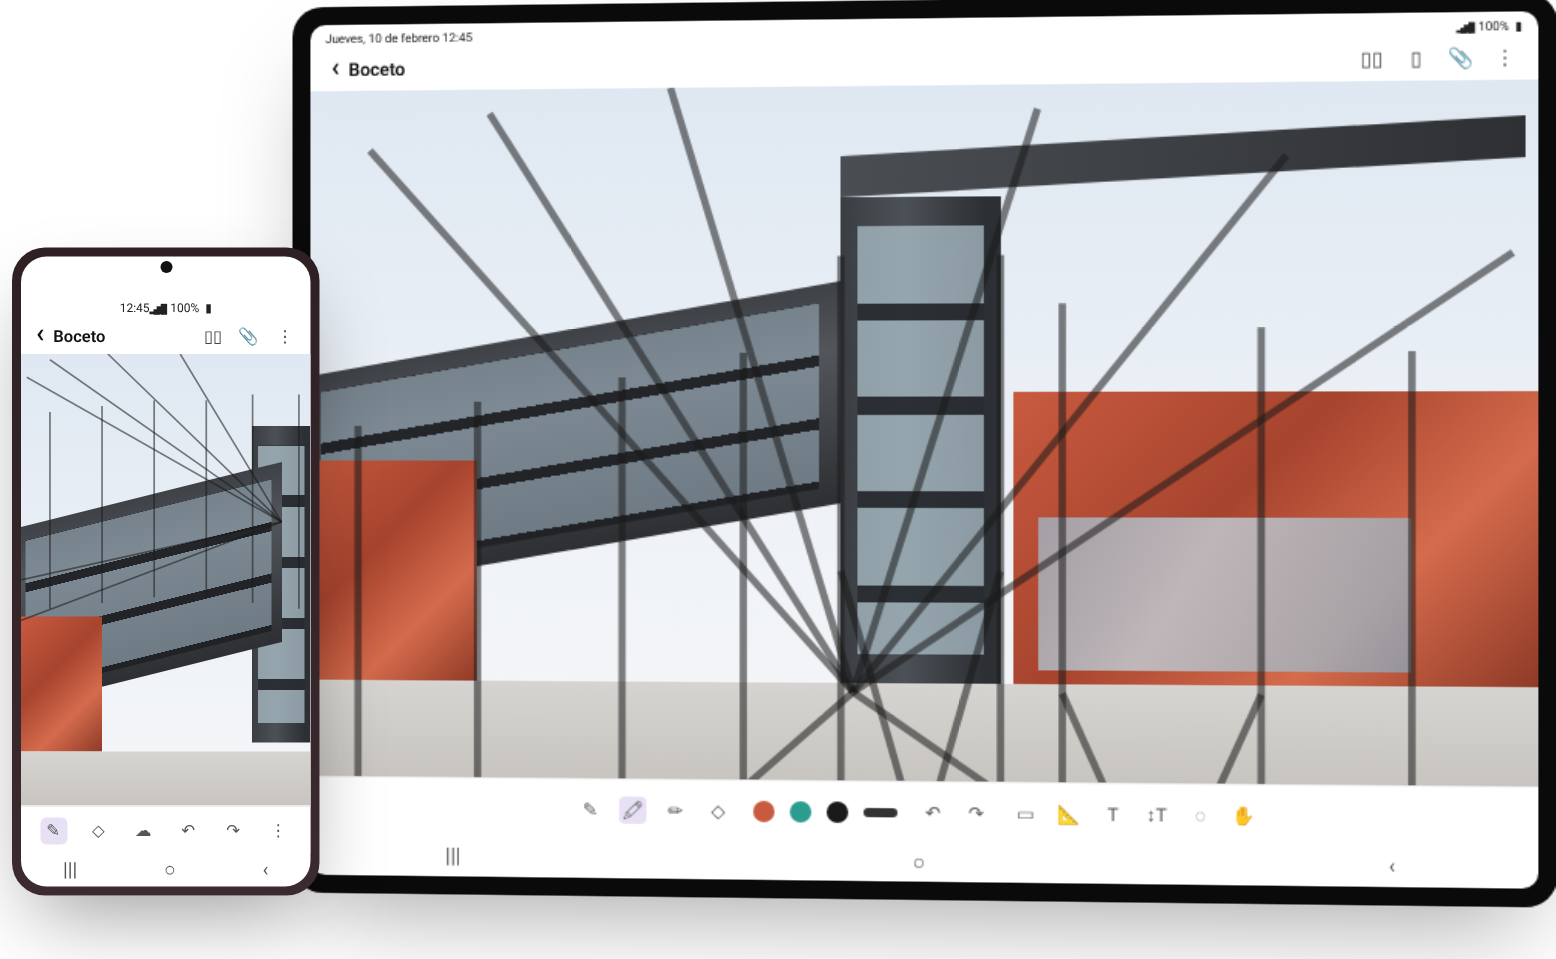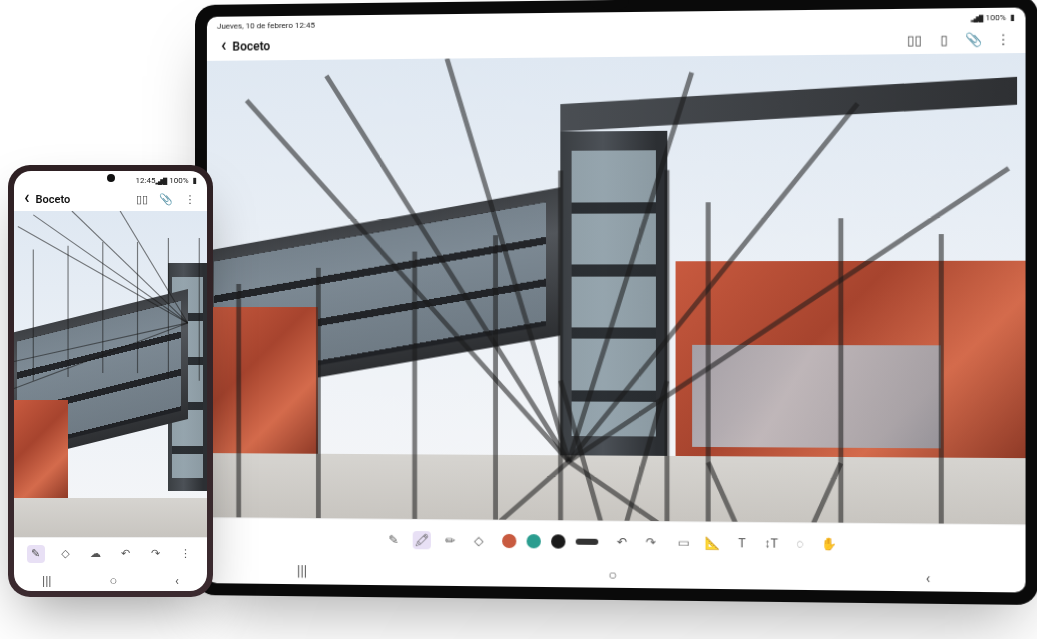--- a/index.html
+++ b/index.html
@@ -145,22 +145,22 @@
     inset: 6px;
     background:#fff;
     border-radius: 17px;
     overflow:hidden;
     display:flex;
     flex-direction:column;
   }
   .phone-cam { position:absolute; top:9px; left:50%; transform:translateX(-50%);
     width:8px; height:8px; border-radius:50%; background:#111; z-index:30; }
 
-  .status-bar-phone { display:flex; justify-content:flex-end; align-items:center;
-    font-size:8px; color:#222; padding:4px 10px 2px; height:16px;}
+  .status-bar-phone { display:flex; justify-content:center; align-items:center;
+    font-size:8px; color:#222; padding:4px 10px 2px; height:16px;margin-top:25px;}
   .phone .app-header { padding:4px 10px; height:24px; }
   .phone .app-header-left { font-size:11px; }
   .phone .app-header-right { gap:10px; font-size:11px; }
 
   .phone .canvas { flex:1; }
   .phone .ground { height:12%; }
   .phone .red-l { left:0; bottom:12%; width:28%; height:30%; }
   .phone .bridge { bottom:36%; width:90%; height:40%; transform:skewY(-14deg);}
   .phone .tower { left:80%; width:20%; height:70%; }
 

